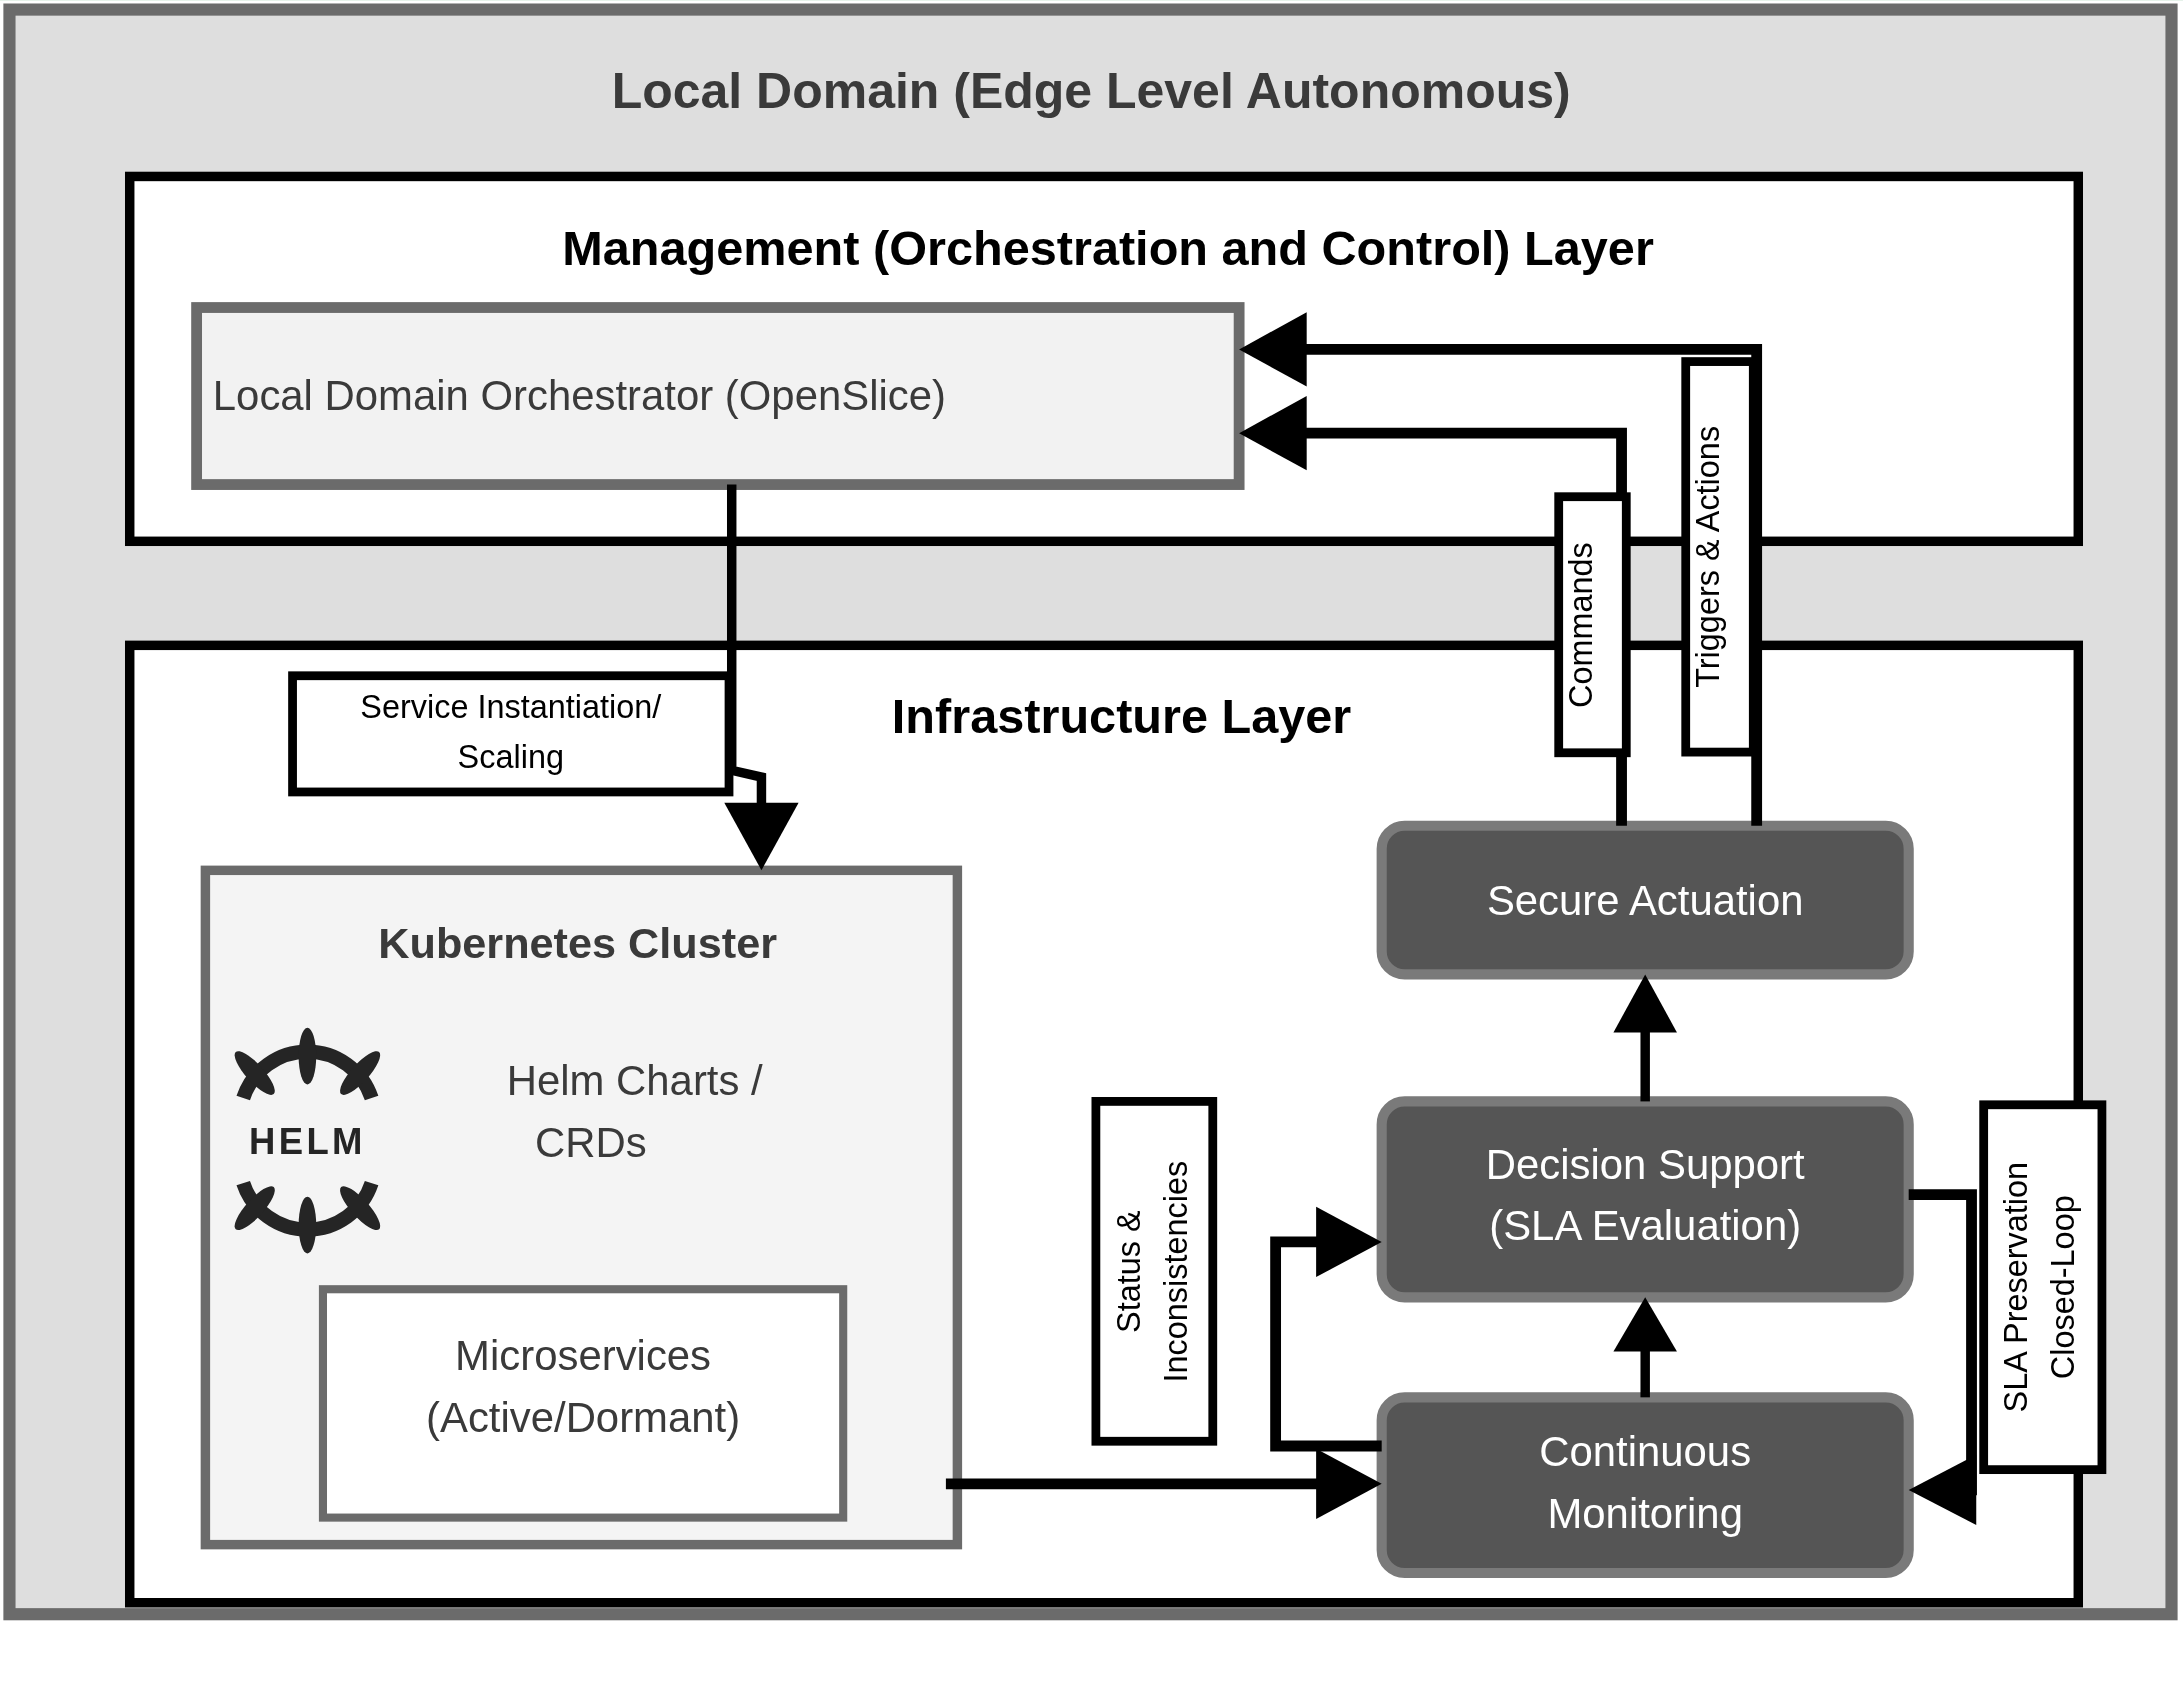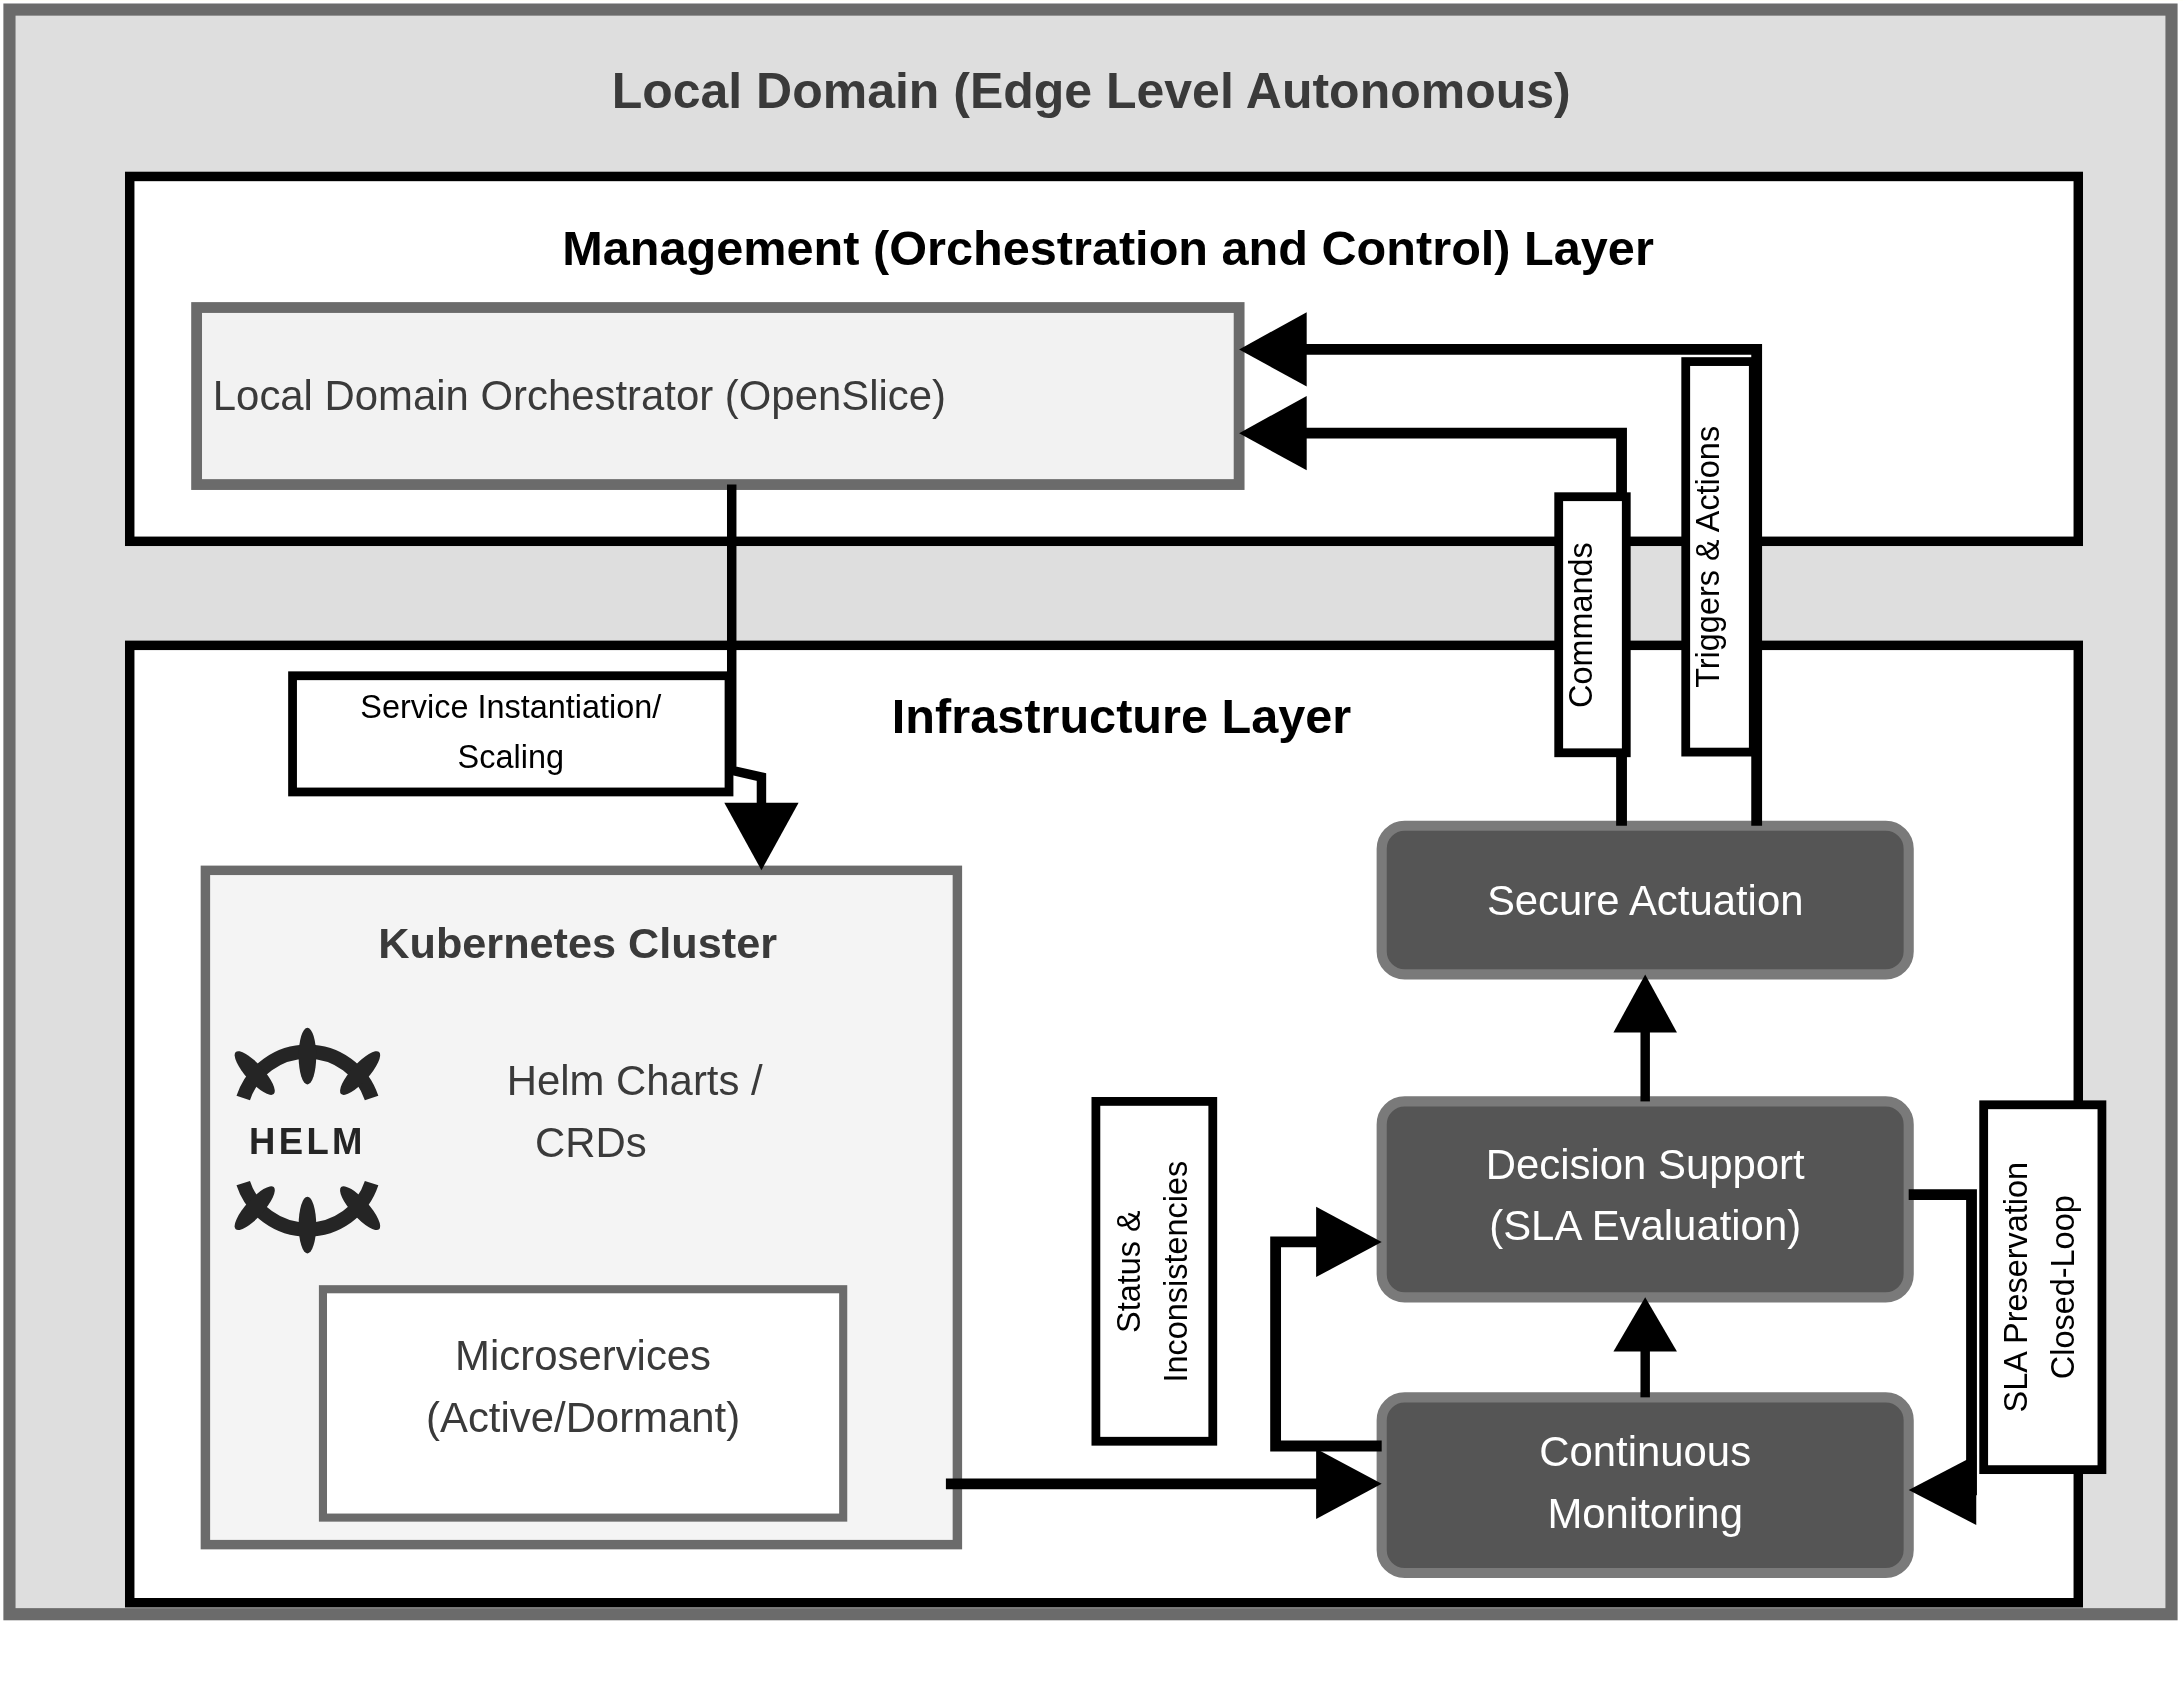--- a/index.html
+++ b/index.html
@@ -1,17 +1,17 @@
 <!DOCTYPE html>
 <html style="font-size:10.8px"><head>
 <meta charset="utf-8">
 <style>
   html,body{margin:0;padding:0;background:#ffffff;}
   body{font-family:"Liberation Sans", sans-serif;}
-  #stage{position:relative;width:2183px;height:1690px;background:#fef9c3;overflow:hidden;}
+  #stage{position:relative;width:2183px;height:1690px;background:#15803d;overflow:hidden;}
   svg#diagram{position:absolute;left:0;top:0;width:2183px;height:1690px;display:block;}
 
   .ttl-domain{font-family:"Liberation Sans",sans-serif;font-weight:bold;font-size:74px;fill:#3a3a3a;}
   .ttl-layer{font-family:"Liberation Sans",sans-serif;font-weight:bold;font-size:72px;fill:#000000;}
   .ttl-cluster{font-family:"Liberation Sans",sans-serif;font-weight:bold;font-size:64px;fill:#3a3a3a;}
   .txt-lg{font-family:"Liberation Sans",sans-serif;font-size:62px;fill:#3a3a3a;}
   .txt-node{font-family:"Liberation Sans",sans-serif;font-size:62px;fill:#ffffff;}
   .txt-edge{font-family:"Liberation Sans",sans-serif;font-size:48px;fill:#000000;}
   .helm-word{font-family:"Liberation Sans",sans-serif;font-weight:bold;font-size:54px;letter-spacing:5px;fill:#252525;}
 </style>

